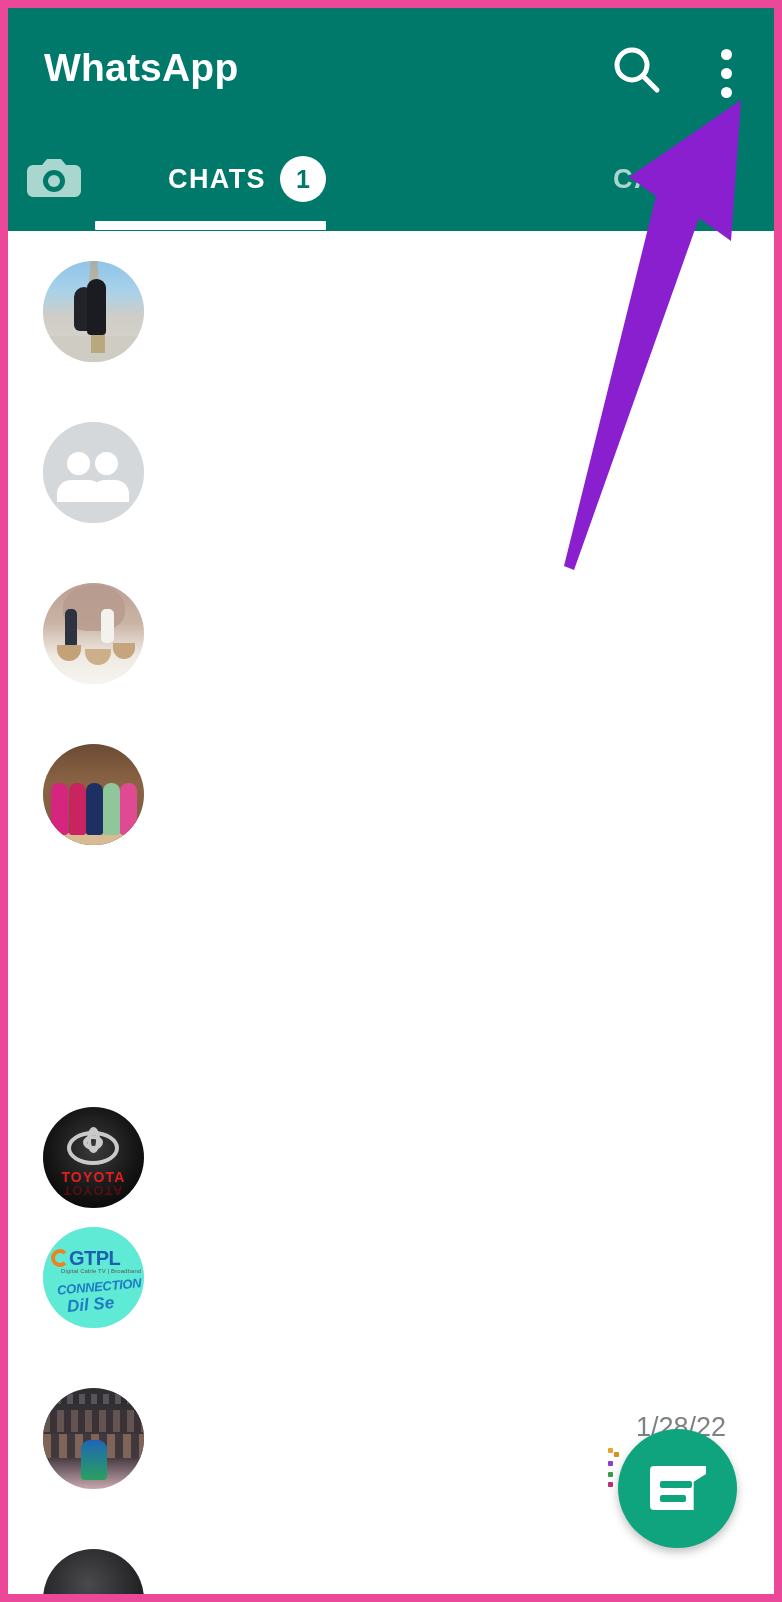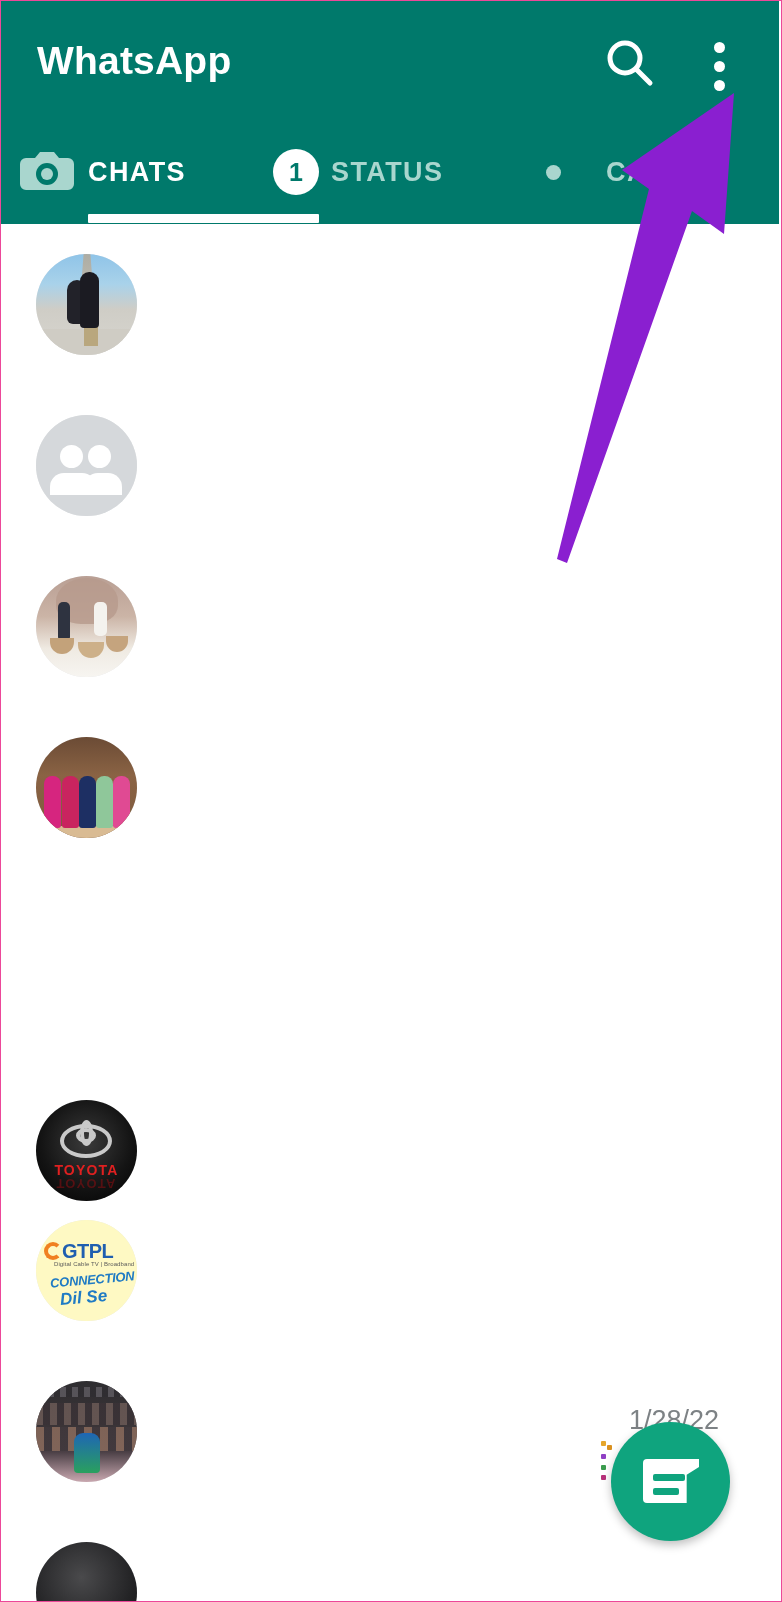--- a/index.html
+++ b/index.html
@@ -4,21 +4,21 @@
 <style>
   * { margin:0; padding:0; box-sizing:border-box; }
   html,body { background:#ffffff; }
   body {
     width:782px; height:1602px;
     font-family:"Liberation Sans", sans-serif;
     overflow:hidden; position:relative;
   }
   #frame {
     position:absolute; inset:0;
-    border:1px solid #ec4899;
+    border:8px solid #ec4899;
     background:#ffffff;
     overflow:hidden;
   }
 
   
   #appbar {
     position:absolute; left:0; top:0; width:778px; height:119px;
     background:#00796b;
   }
   #app-title {
@@ -43,21 +43,21 @@
   
   #tabbar {
     position:absolute; left:0; top:119px; width:778px; height:104px;
     background:#00796b;
   }
   #camera-tab {
     position:absolute; left:19px; top:26px; width:54px; height:50px;
   }
   .tab {
     position:absolute; top:0; height:104px;
-    display:flex; align-items:center; justify-content:space-between;
+    display:flex; align-items:center; justify-content:flex-end;
     gap:14px;
   }
   .tab-label {
     color:#a9d6ce; font-size:27px; font-weight:bold;
     letter-spacing:1.4px; white-space:nowrap;
   }
   .tab.active .tab-label { color:#ffffff; }
   #tab-chats { left:87px; width:231px; }
   #tab-status { left:330px; width:230px; }
   #tab-calls { left:572px; width:206px; justify-content:flex-start; padding-left:33px; }
@@ -203,21 +203,21 @@
   .av-toyota .tword {
     position:absolute; left:0; right:0; top:62px; text-align:center;
     color:#e02020; font-size:14px; font-weight:bold; letter-spacing:1.2px;
   }
   .av-toyota .treflect {
     position:absolute; left:0; right:0; top:76px; text-align:center;
     color:#7a0f12; font-size:13px; font-weight:bold; letter-spacing:1.2px;
     transform:scaleY(-1); opacity:.65;
   }
 
-  .av-gtpl { background:#fef9c3; }
+  .av-gtpl { background:#5eead4; }
   .av-gtpl .g-swirl {
     position:absolute; left:8px; top:22px; width:18px; height:18px;
     border:4px solid #f08020; border-radius:50%; border-right-color:transparent;
   }
   .av-gtpl .g-name {
     position:absolute; left:26px; top:20px;
     color:#1f5fb0; font-size:20px; font-weight:bold; letter-spacing:-0.5px;
   }
   .av-gtpl .g-sub {
     position:absolute; left:18px; top:41px;
@@ -324,24 +324,20 @@
         <circle cx="27" cy="28" r="11" fill="#00796b"></circle>
         <circle cx="27" cy="28" r="6" fill="#a9d6ce"></circle>
       </svg>
     </div>
 
     <div class="tab active" id="tab-chats">
       <span class="tab-label">CHATS</span>
       <span id="chats-badge">1</span>
     </div>
 
-    <div class="tab" id="tab-status">
-      <span class="tab-label">STATUS</span>
-      <span id="status-dot"></span>
-    </div>
 
     <div class="tab" id="tab-calls">
       <span class="tab-label">CALLS</span>
     </div>
 
   </div>
   <div id="tab-indicator"></div>
 
   <div id="chatlist">
 

